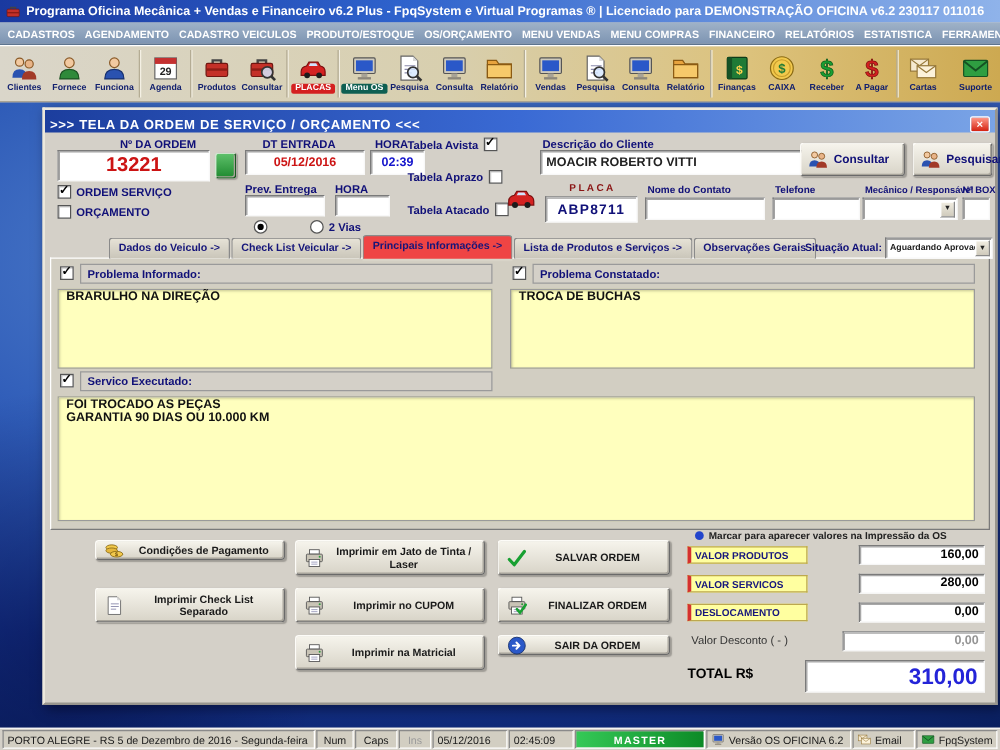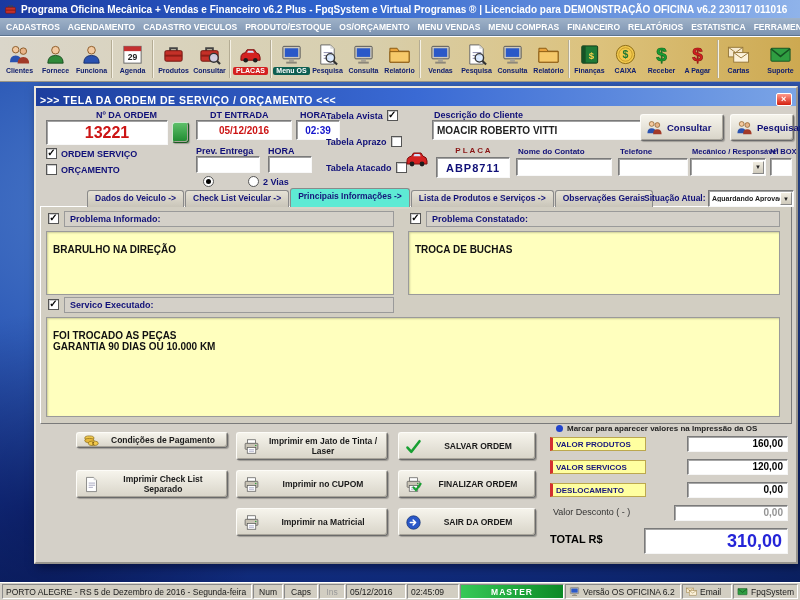--- a/index.html
+++ b/index.html
@@ -78,26 +78,26 @@
 
   .combo { display:flex; align-items:center; justify-content:space-between; padding:0 1px 0 3px; }
   .combo .arrow { width:12px; height:13px; flex:none; background:linear-gradient(#f0ece0,#cfcabc);
     border:1px solid #888; border-top-color:#fff; border-left-color:#fff; font-size:6px;
     display:flex; align-items:center; justify-content:center; color:#222; }
   .combo-val { font-size:7px; font-weight:bold; color:#222; white-space:nowrap; overflow:hidden; }
 
   .tabs { display:flex; align-items:flex-end; gap:1px;padding-left:43px; }
   .tab { height:17px; padding:2px 7px 0; font-size:8.5px; font-weight:bold; color:#15157a; white-space:nowrap;
     background:linear-gradient(#e6e2d6,#c9c5b9); border:1px solid #8a8a8a; border-bottom:none; border-radius:3px 3px 0 0; }
-  .tab.active { height:19px; background:#5eead4; position:relative; z-index:2; box-shadow:0 2px 0 #d8d4c8; }
+  .tab.active { height:19px; background:#ef4444; position:relative; z-index:2; box-shadow:0 2px 0 #d8d4c8; }
 
   .panel { background:#d2cec2; border:1px solid; border-color:#fff #7a7a7a #7a7a7a #fff; }
   .grp-label { border:1px solid #9a9a9a; background:#d4d0c8; font-size:9px; font-weight:bold; color:#101078; padding:2px 5px; }
   .ta { background:#ffffbe; border:1px solid #9a9a9a; box-shadow:inset 1px 1px 2px rgba(0,0,0,.2);
-    font-size:10px; font-weight:bold; color:#111; padding:12px 6px; white-space:pre-line; }
+    font-size:10px; font-weight:bold; color:#111; padding:0 6px; white-space:pre-line; }
 
   .act-btn { display:flex; align-items:center; gap:5px; padding:0 6px; font-size:8.5px; font-weight:bold; color:#1a1a1a; }
   .act-btn > span { flex:1; text-align:center; }
   .bico { width:17px; height:17px; flex:none; }
   .top-btn { display:flex; align-items:center; gap:4px; padding:0 5px; font-size:9.5px; font-weight:bold; color:#101078; }
 
   .note { display:flex; align-items:center; gap:4px; font-size:8px; font-weight:bold; color:#222; width:240px; white-space:nowrap; }
   .dot { width:7px; height:7px; border-radius:50%; background:#2244cc; flex:none; }
   #totals { width:238px; }
   .trow { display:flex; align-items:center; justify-content:space-between; margin-bottom:7px; height:16px; }
@@ -583,39 +583,39 @@
               <use href="#sym-check"></use>
             </svg>
             <span>SALVAR ORDEM</span>
           </div>
         <div class="btn act-btn" style="left:362px;top:364px;width:138px;height:28px;">
             <svg class="bico" viewBox="0 0 24 24">
               <use href="#sym-finalize"></use>
             </svg>
             <span>FINALIZAR ORDEM</span>
           </div>
-        <div class="btn act-btn" style="left:362px;top:402px;width:138px;height:28px;">
+        <div class="btn act-btn" style="left:362px;top:402px;width:138px;height:16px;">
             <svg class="bico" viewBox="0 0 24 24">
               <use href="#sym-exit"></use>
             </svg>
             <span>SAIR DA ORDEM</span>
           </div>
 
         <div class="note" style="left:520px;top:318px;">
             <span class="dot"></span>
             <span>Marcar para aparecer valores na Impressão da OS</span>
           </div>
         <div id="totals" style="left:514px;top:330px;">
             <div class="trow">
               <span class="tlabel">VALOR PRODUTOS</span>
               <span class="tval">160,00</span>
             </div>
             <div class="trow">
               <span class="tlabel">VALOR SERVICOS</span>
-              <span class="tval">120,00</span>
+              <span class="tval">280,00</span>
             </div>
             <div class="trow">
               <span class="tlabel">DESLOCAMENTO</span>
               <span class="tval">0,00</span>
             </div>
             <div class="trow">
               <span class="tlabel plain">Valor Desconto ( - )</span>
               <span class="tval dim">0,00</span>
             </div>
             <div class="trow total">

